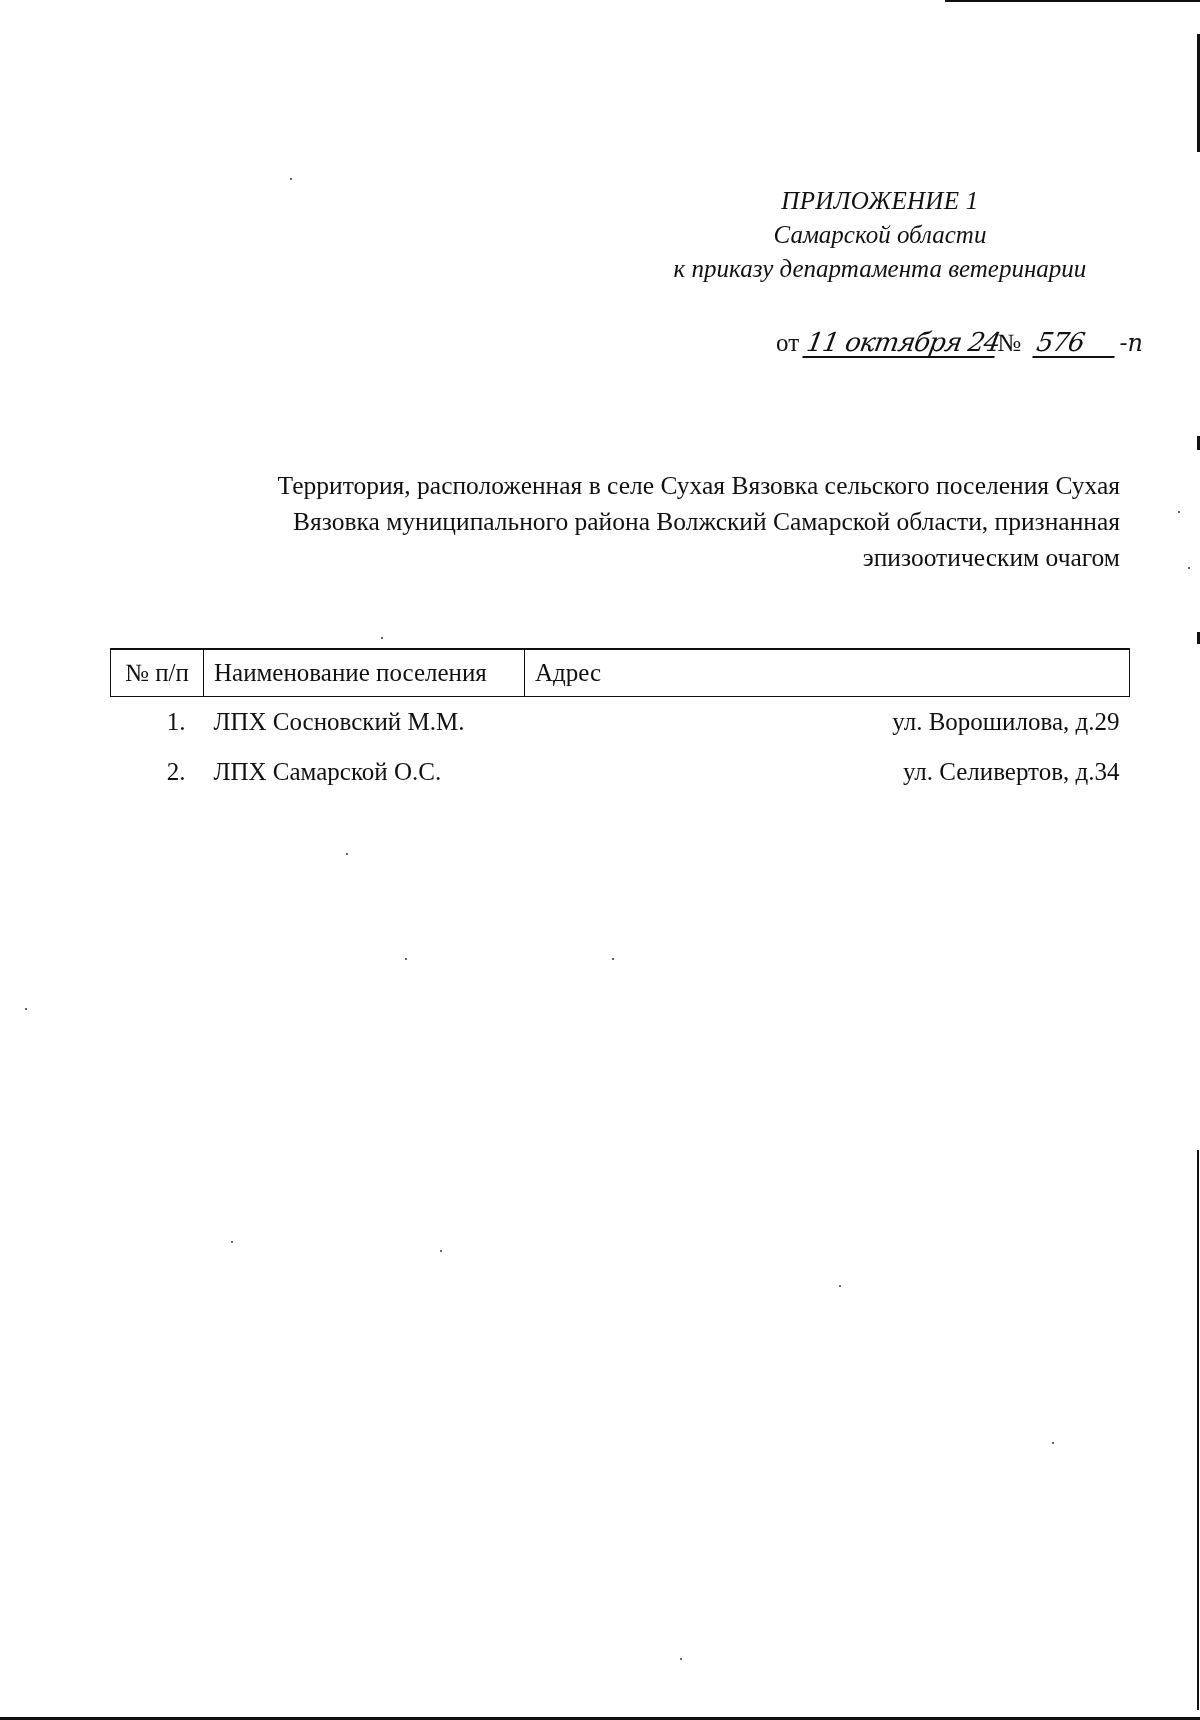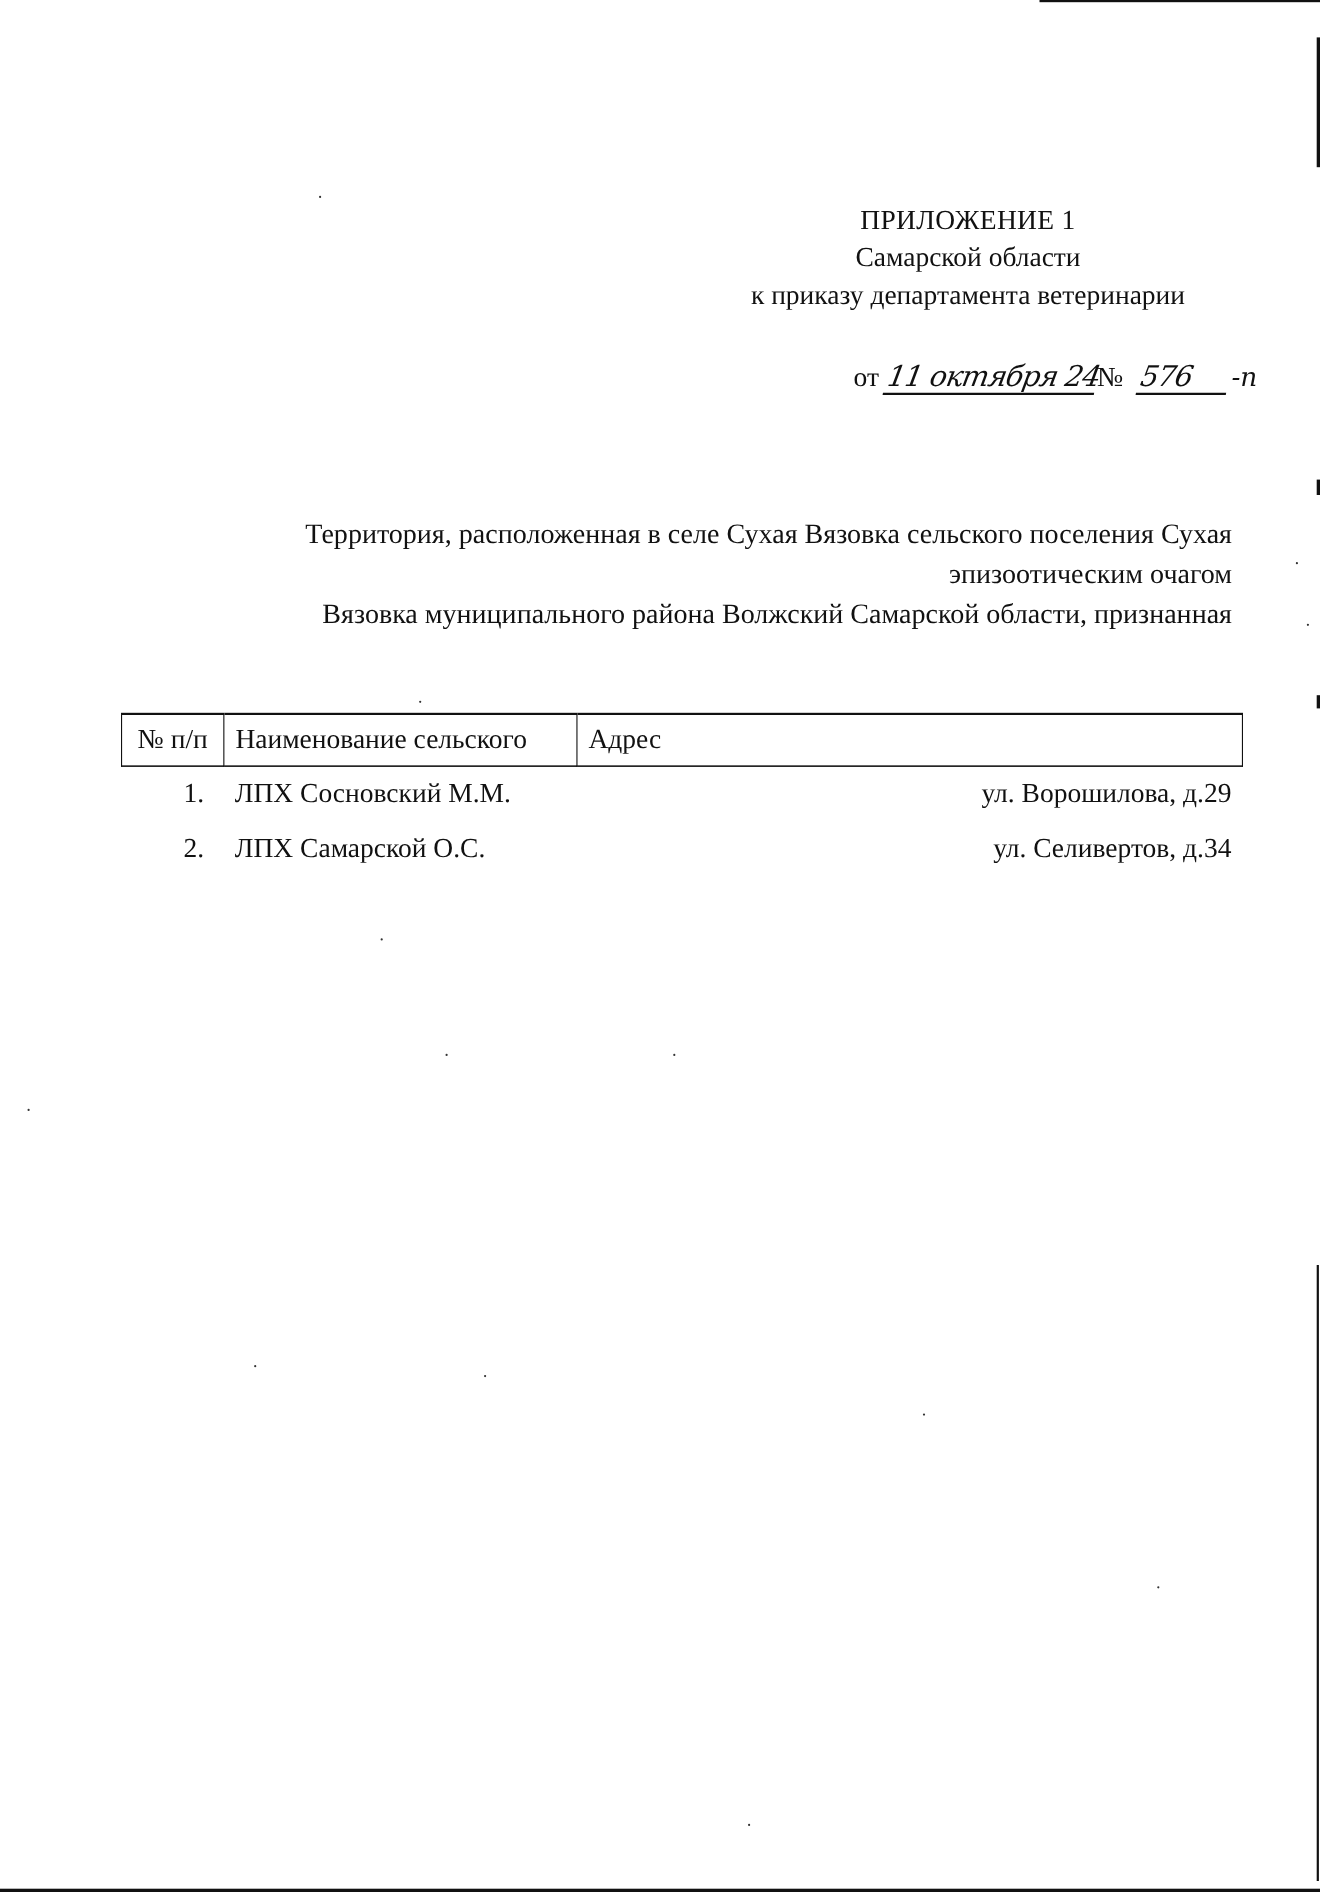--- a/index.html
+++ b/index.html
@@ -46,20 +46,21 @@
     }
 
     .appendix {
       position: absolute;
       top: 184px;
       left: 640px;
       width: 480px;
       text-align: center;
       font-size: 25px;
       line-height: 34px;
+      font-style: italic;
     }
     .appendix .heading {
       font-size: 25px;
       letter-spacing: 0.3px;
     }
 
     .order-line {
       position: absolute;
       top: 326px;
       left: 776px;
@@ -160,30 +161,30 @@
 </div>
 
 <div class="order-line">
   <span>от</span>
   <span class="handwritten date-val">11 октября 24</span><span>№</span>
   <span class="handwritten num-val">576</span><span class="num-suffix">-п</span>
 </div>
 
 <div class="title-block">
   <div>Территория, расположенная в селе Сухая Вязовка сельского поселения Сухая</div>
+  <div>Вязовка муниципального района Волжский Самарской области, признанная</div>
   <div>эпизоотическим очагом</div>
-  <div>Вязовка муниципального района Волжский Самарской области, признанная</div>
 </div>
 
 <div class="table-wrap">
   <table class="farms">
     <thead>
       <tr>
         <th class="col-num">№ п/п</th>
-        <th class="col-name">Наименование сельского</th>
+        <th class="col-name">Наименование поселения</th>
         <th class="col-addr">Адрес</th>
       </tr>
     </thead>
     <tbody>
       <tr>
         <td class="cell-num">1.</td>
         <td class="cell-name">ЛПХ Сосновский М.М.</td>
         <td class="cell-addr">ул. Ворошилова, д.29</td>
       </tr>
       <tr>

